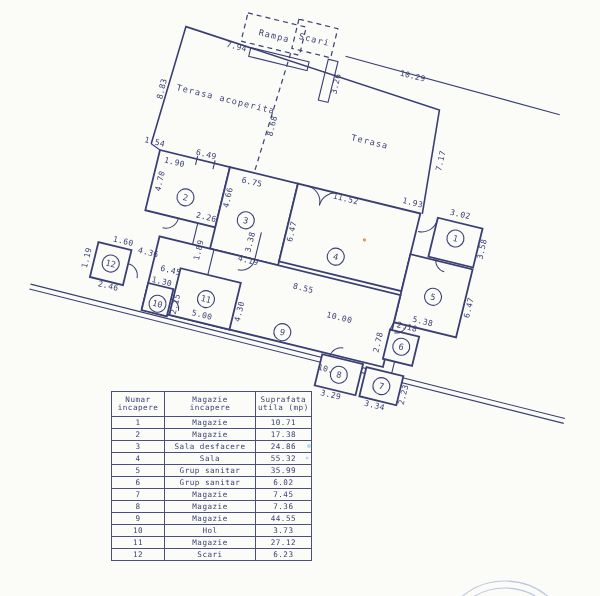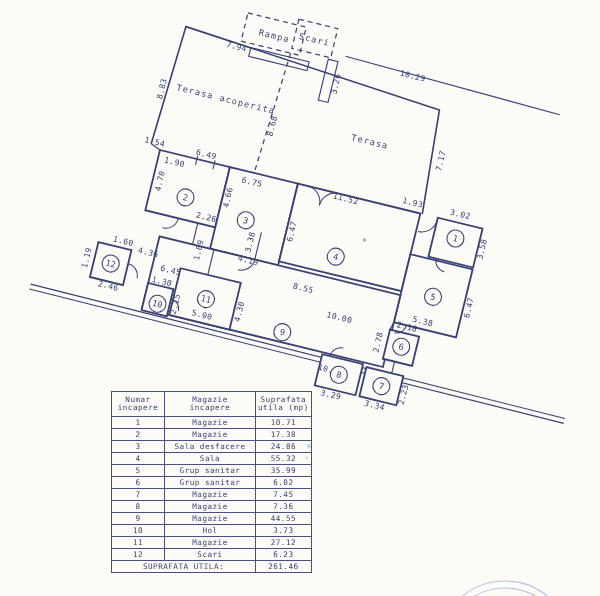--- a/index.html
+++ b/index.html
@@ -247,18 +247,14 @@
     <tr>
         <td>11</td>
         <td>Magazie</td>
         <td>27.12</td>
       </tr>
     <tr>
         <td>12</td>
         <td>Scari</td>
         <td>6.23</td>
       </tr>
-    <tr>
-        <td colspan="2">SUPRAFATA UTILA:</td>
-        <td>261.46</td>
-      </tr>
   </tbody>
 </table>
 
 </body></html>

